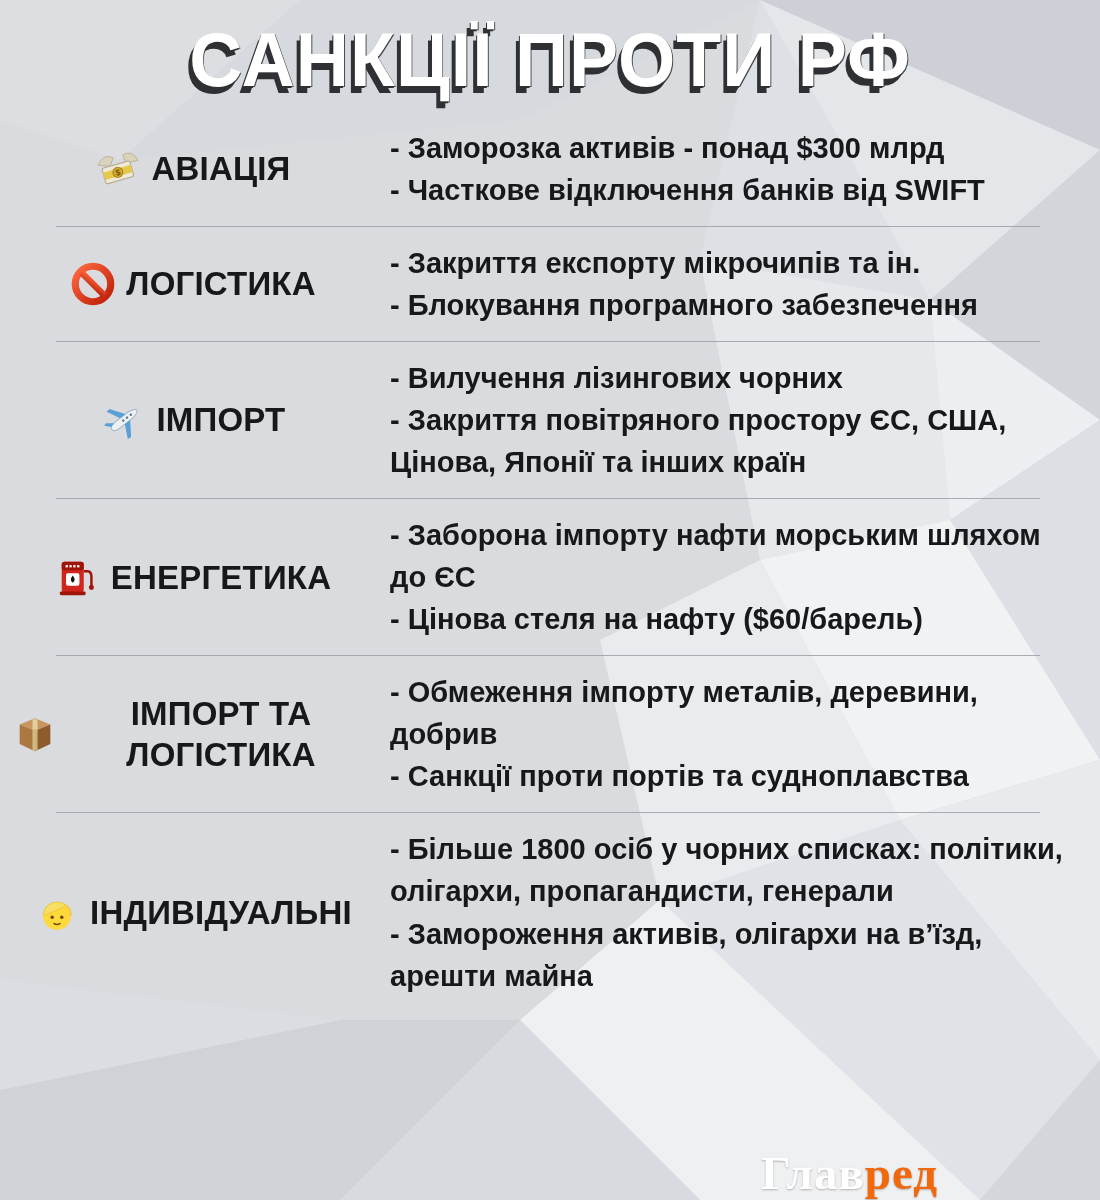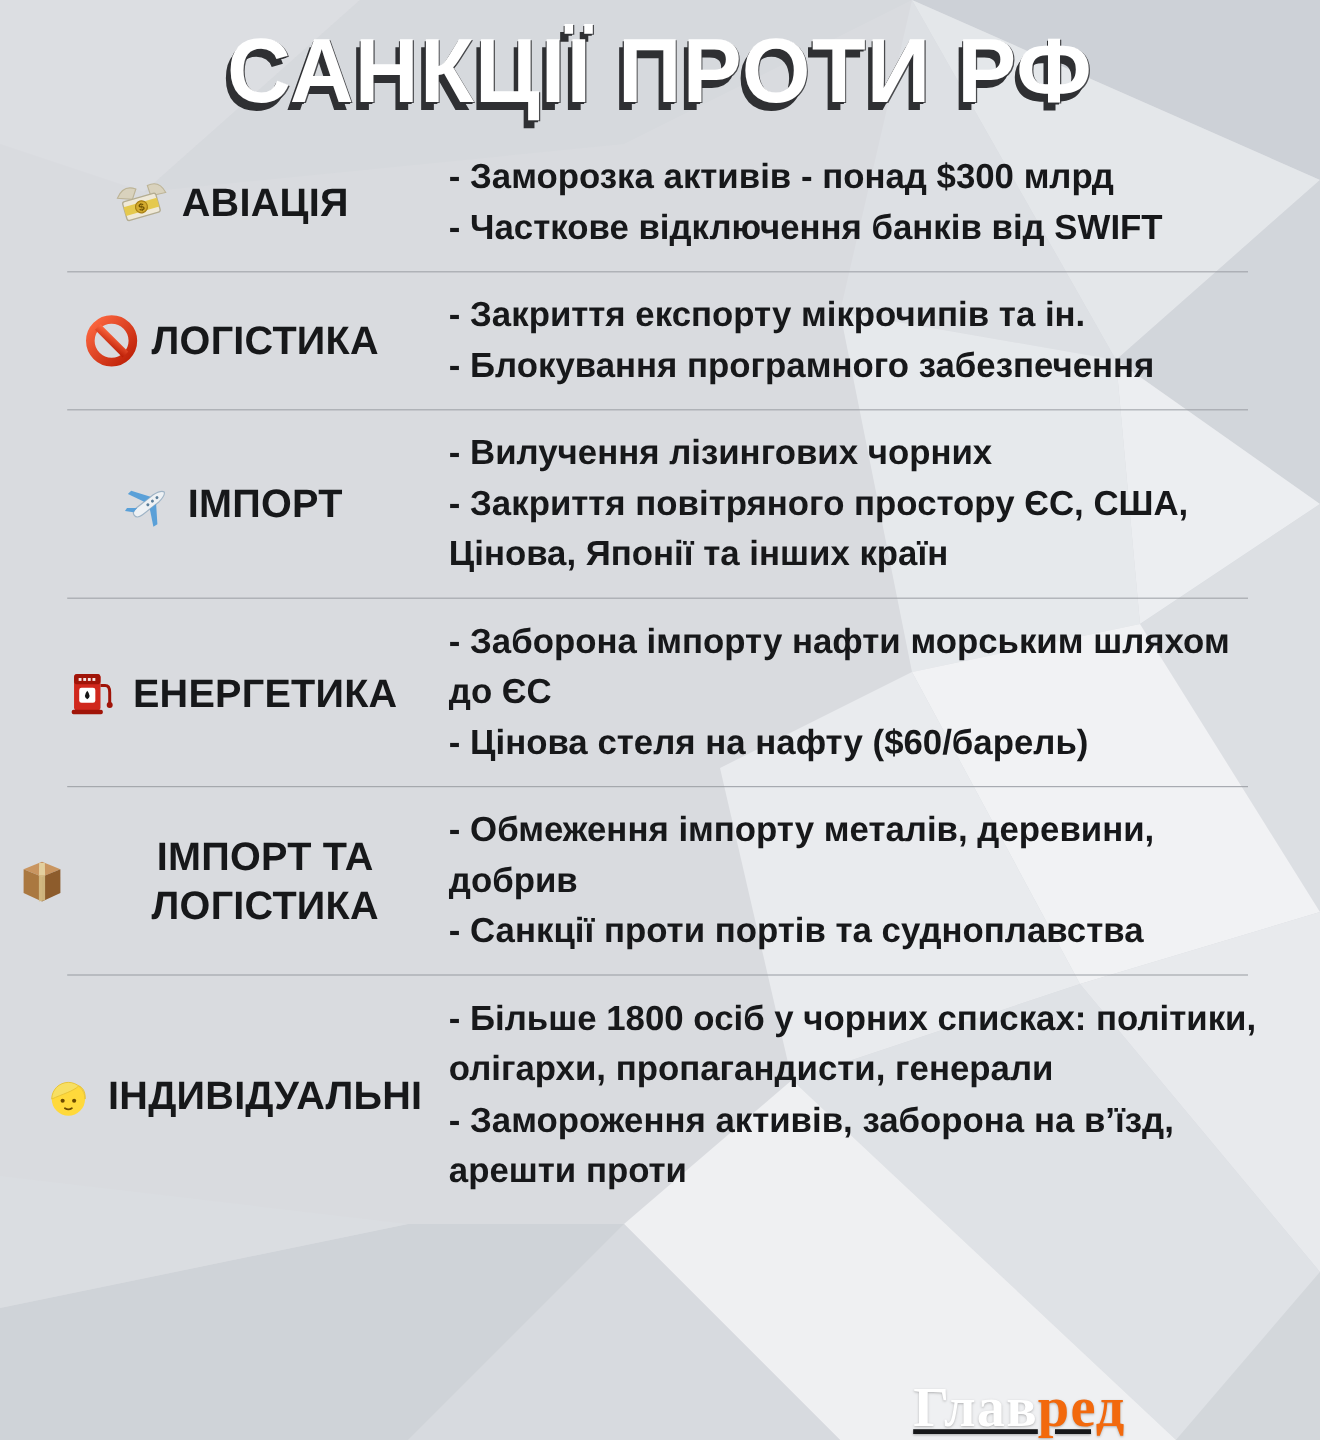--- a/index.html
+++ b/index.html
@@ -35,29 +35,28 @@
     gap:10px;text-align:center;
   }
   .icon{flex:0 0 auto;width:46px;height:46px;display:inline-block;}
   .icon svg{width:46px;height:46px;display:block;}
   .label{
     font-size:33px;font-weight:700;line-height:1.25;
     letter-spacing:.2px;
   }
   .right{
     flex:0 0 694px;
-    margin-left:0;
+    margin-left:16px;
     font-size:29px;font-weight:700;line-height:1.45;
   }
   .divider{height:1px;background:#9b9fa5;margin:0 46px 0 44px;opacity:.85;}
 
   .logo-row{
     display:flex;justify-content:flex-end;align-items:flex-end;
     margin:10px 162px 0 0;
-    text-decoration:underline;
   }
   .logo{
     font-family:"Liberation Serif","DejaVu Serif",serif;
     font-weight:700;font-size:47px;letter-spacing:1px;
     text-shadow:0 1px 2px rgba(60,60,60,.35);
     white-space:nowrap;
   }
   .logo .p1{color:#ffffff;}
   .logo .p2{color:#f2690d;}
 </style>
@@ -209,21 +208,21 @@
               <path d="M9.5 27 a14.5 14.5 0 0 1 29 0 c.5 -7 -2.5 -10.5 -5.5 -11.5 c-4 4.5 -15 7.5 -23.5 11.5 Z" fill="#f7df63" stroke="#e7c235" stroke-width=".8"></path>
               <circle cx="19" cy="28.5" r="1.8" fill="#6b4a00"></circle>
               <circle cx="29" cy="28.5" r="1.8" fill="#6b4a00"></circle>
               <path d="M21 35 q3 2 6 0" fill="none" stroke="#6b4a00" stroke-width="1.6" stroke-linecap="round"></path>
             </svg>
           </span>
           <span class="label">ІНДИВІДУАЛЬНІ</span>
         </div>
         <div class="right">
           <div>- Більше 1800 осіб у чорних списках: політики, олігархи, пропагандисти, генерали</div>
-          <div>- Замороження активів, заборона на в’їзд, арешти проти</div>
+          <div>- Замороження активів, олігархи на в’їзд, арешти майна</div>
         </div>
       </div>
     </div>
 
   <div class="logo-row">
     <div class="logo"><span class="p1">Глав</span><span class="p2">ред</span></div>
   </div>
 </div>
 
 </body></html>

